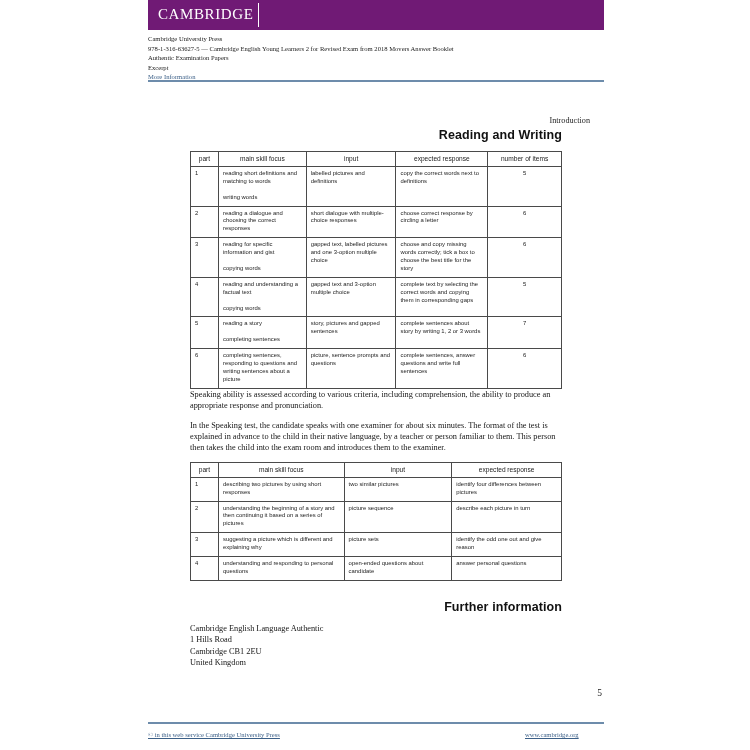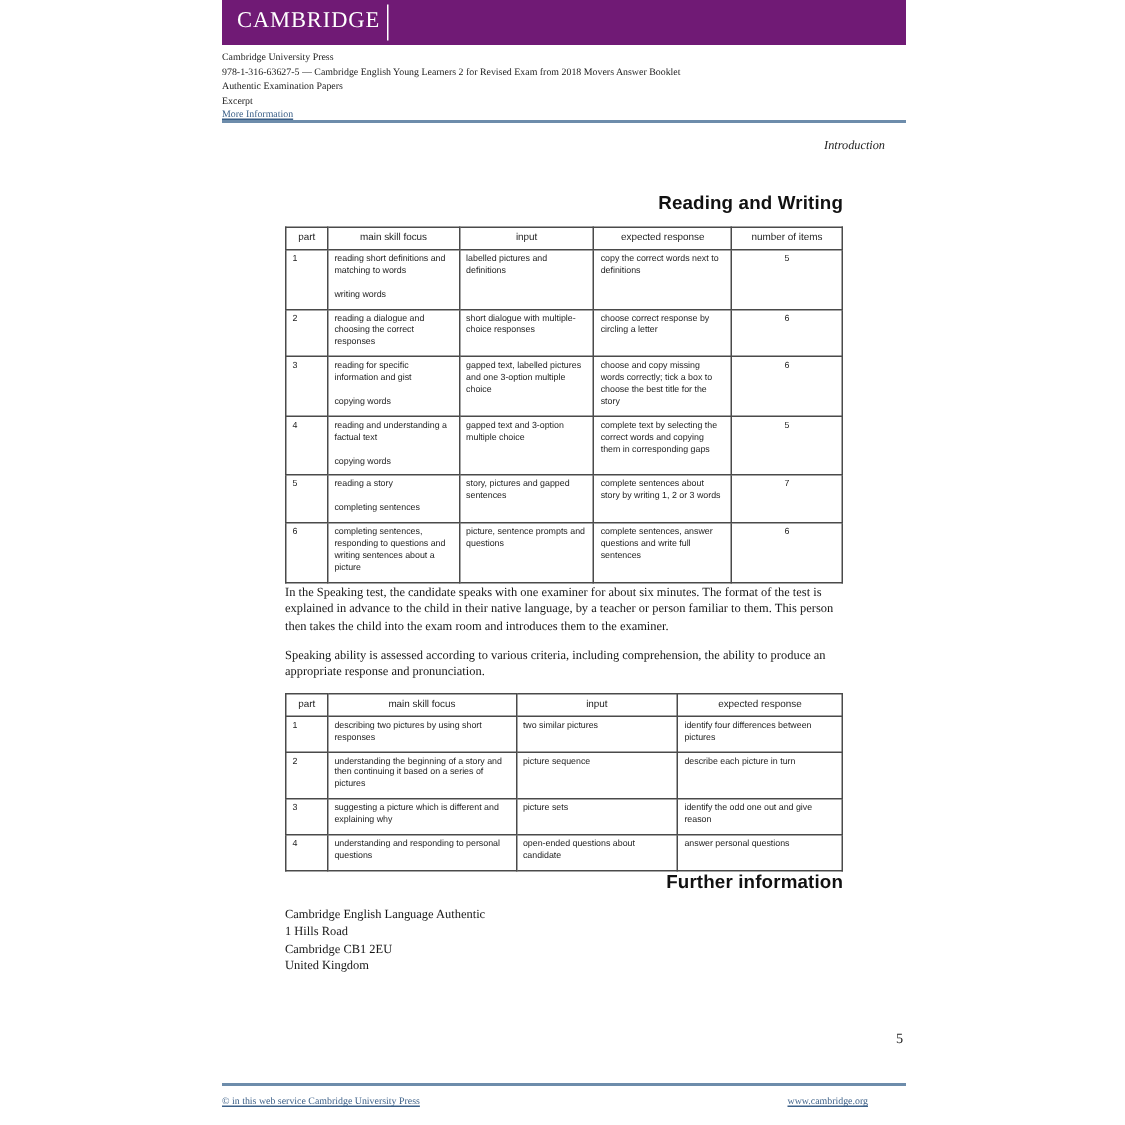--- a/index.html
+++ b/index.html
@@ -44,23 +44,22 @@
   .imprint .more-info {
     color: #3b5f87; text-decoration: underline; cursor: pointer;
   }
   .rule-top {
     position: absolute; left: 148px; top: 80px; width: 456px; height: 1.6px;
     background: #6d8cab;
   }
 
   
   .running-head {
-    position: absolute; right: 160px; top: 92px;
-    font-family: "Liberation Serif", serif;
-    font-style: italic;
+    position: absolute; right: 160px; top: 116px;
+    font-family: "Liberation Serif", serif;
     font-size: 8.2px;
     color: #1c1c1c;
   }
 
   
   .content { position: absolute; left: 190px; top: 128px; width: 372px; }
 
   h2.section-title {
     font-family: "Liberation Sans", sans-serif;
     font-size: 12.5px;
@@ -240,22 +239,22 @@
         <tr>
           <td class="part">6</td>
           <td>completing sentences, responding to questions and writing sentences about a picture</td>
           <td>picture, sentence prompts and questions</td>
           <td>complete sentences, answer questions and write full sentences</td>
           <td class="num">6</td>
         </tr>
       </tbody>
     </table>
 
+    <p class="body-text">Speaking ability is assessed according to various criteria, including comprehension, the ability to produce an appropriate response and pronunciation.</p>
     <p class="body-text">In the Speaking test, the candidate speaks with one examiner for about six minutes. The format of the test is explained in advance to the child in their native language, by a teacher or person familiar to them. This person then takes the child into the exam room and introduces them to the examiner.</p>
-    <p class="body-text">Speaking ability is assessed according to various criteria, including comprehension, the ability to produce an appropriate response and pronunciation.</p>
 
     <table class="spec t2">
       <colgroup>
         <col class="c-part">
           <col class="c-skill">
           <col class="c-input">
           <col class="c-resp">
       </colgroup>
       <thead>
         <tr>
@@ -286,21 +285,21 @@
         </tr>
         <tr>
           <td class="part">4</td>
           <td>understanding and responding to personal questions</td>
           <td>open-ended questions about candidate</td>
           <td>answer personal questions</td>
         </tr>
       </tbody>
     </table>
 
-    <h2 class="section-title" style="">Further information</h2>
+    <h2 class="section-title" style="margin-top:19px;">Further information</h2>
 
     <div class="fi-columns">
       <div class="fi-col-left">
         <div>Cambridge English Language Authentic</div>
         <div>1 Hills Road</div>
         <div>Cambridge CB1 2EU</div>
         <div>United Kingdom</div>
       </div>
       <div class="fi-spacer"></div>
     </div>

